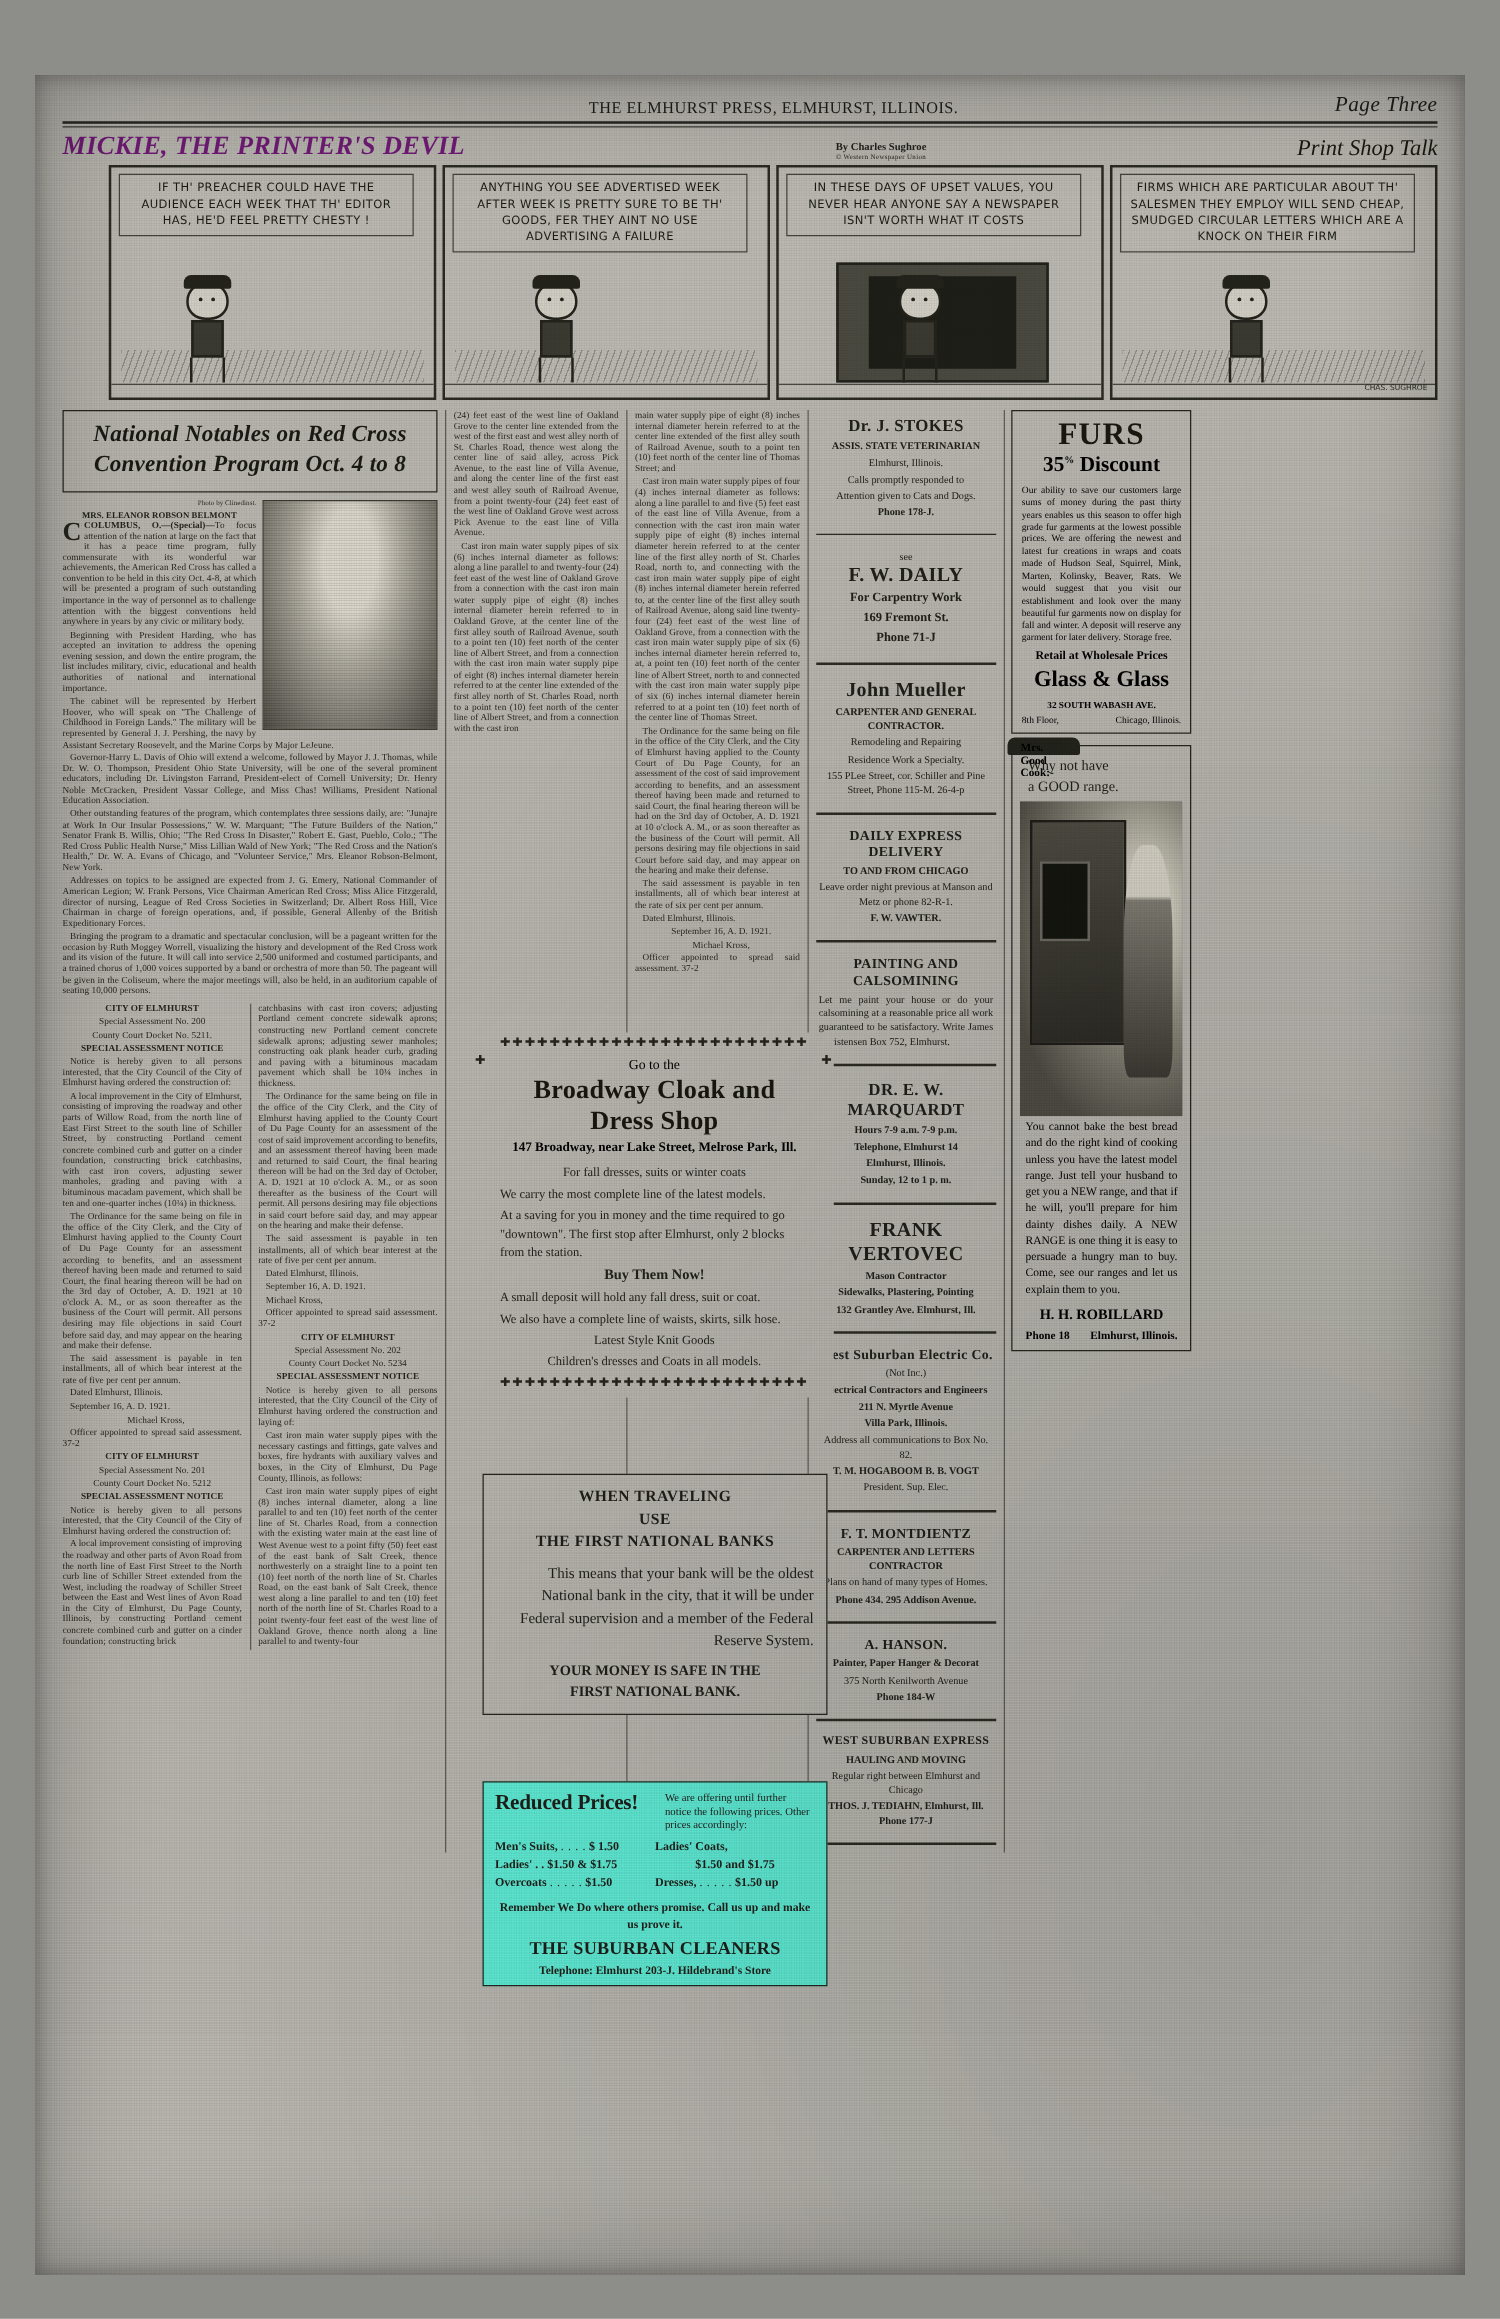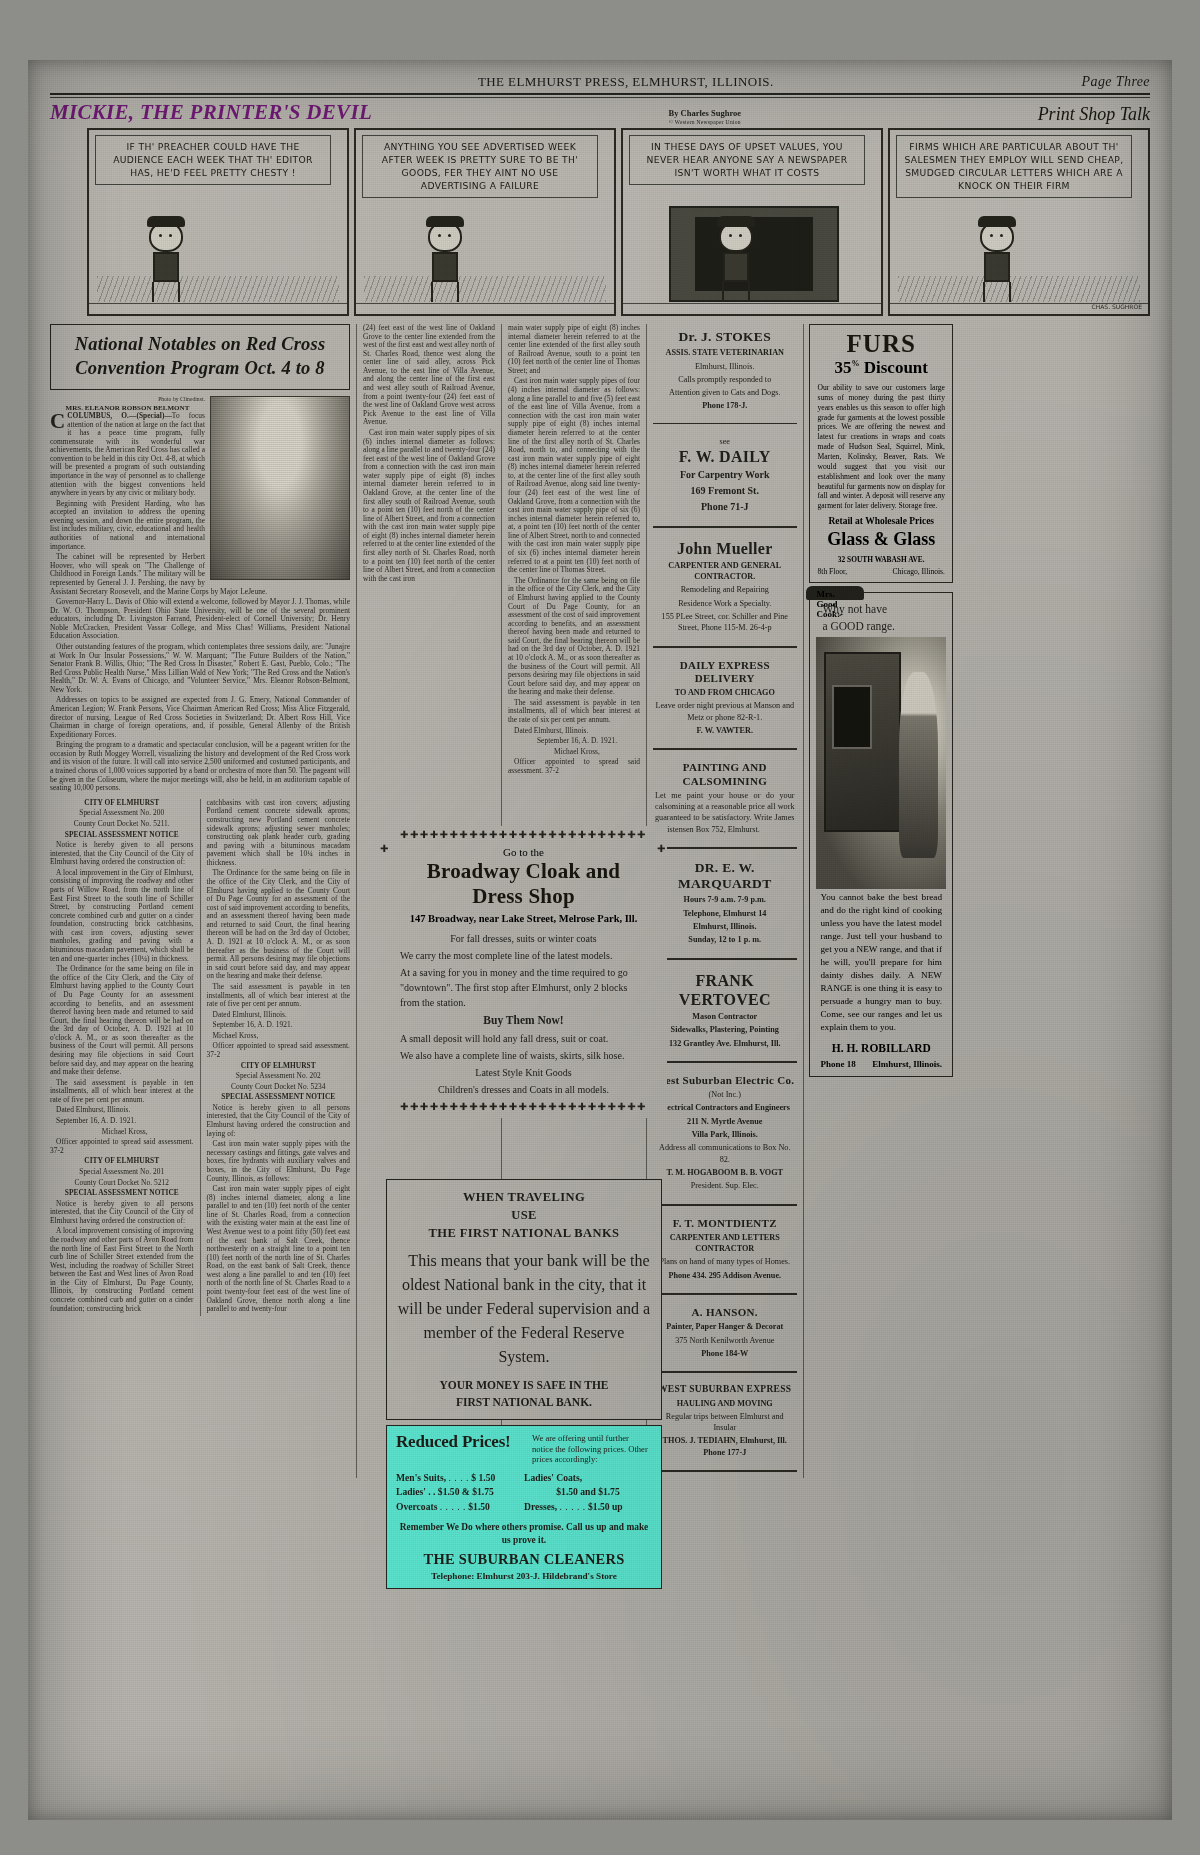--- a/index.html
+++ b/index.html
@@ -25,21 +25,21 @@
     mix-blend-mode:multiply;opacity:.85;}
   .vignette{position:absolute;inset:0;pointer-events:none;
     box-shadow:inset 0 0 90px rgba(0,0,0,.30);}
 
   .inner{position:absolute;left:22px;top:14px;width:1100px;}
 
   
   .masthead{display:flex;align-items:flex-end;justify-content:space-between;
      font-size:12.5px;letter-spacing:.4px;color:#1c1c1a;}
   .masthead .mh-title{flex:1;text-align:center;font-size:13px;}
-  .masthead .mh-page{font-size:14px;font-style:italic;}
+  .masthead .mh-page{font-size:17px;font-style:italic;}
   .rule-double{border-top:2px solid #262622;border-bottom:1px solid #3a3a34;height:2px;margin:3px 0 2px;}
 
   
   .comic-head{display:flex;align-items:flex-end;justify-content:space-between;margin:2px 0 3px;}
   .comic-title{font-style:italic;font-weight:bold;font-size:21px;letter-spacing:.3px;color:#701a75;
      font-family:"Liberation Serif",serif;}
   .comic-by{text-align:center;font-size:8.5px;line-height:1.15;font-weight:bold;color:#22221c;}
   .comic-by .wnu{font-size:5.5px;font-weight:normal;letter-spacing:.3px;}
   .comic-talk{font-style:italic;font-size:18px;color:#18180f;}
 
@@ -106,21 +106,21 @@
   .crossbody .go{font-size:11px;text-align:center;margin:3px 0 1px;}
   .crossbody h2{margin:0;text-align:center;font-weight:bold;font-size:21px;color:#17170f;letter-spacing:.2px;}
   .crossbody .addr{text-align:center;font-size:10.5px;font-weight:bold;margin:4px 0 7px;}
   .crossbody .ln{font-size:10px;line-height:1.5;margin:0 0 2px;color:#22221c;}
   .crossbody .ctr{text-align:center;}
   .crossbody .big{font-weight:bold;font-size:11.5px;}
 
   
   .adbox{border:1.5px solid #26261f;padding:8px 10px;margin:9px 0;text-align:center;color:#1f1f19;}
   .adbox .l1{font-weight:bold;font-size:12.5px;letter-spacing:.4px;line-height:1.45;}
-  .adbox .l2{font-size:16px;line-height:1.5;text-align:center;margin-top:7px;text-indent:10px;}
+  .adbox .l2{font-size:12px;line-height:1.5;text-align:right;margin-top:7px;text-indent:10px;}
   .adbox .l3{font-weight:bold;font-size:11.5px;line-height:1.45;margin-top:8px;}
 
   .price-ad{border:1.5px solid #26261f;padding:7px 9px;margin:9px 0;color:#1f1f19;}
   .price-hd{display:flex;align-items:flex-start;gap:6px;}
   .price-hd .big{font-weight:bold;font-size:17px;line-height:1.05;letter-spacing:-.2px;}
   .price-hd .sm{font-size:8.6px;line-height:1.24;}
   .price-rows{margin-top:6px;font-size:9.6px;line-height:1.5;}
   .price-rows .r{display:flex;}
   .price-rows .r>div{width:50%;}
   .dots{letter-spacing:.5px;}
@@ -441,21 +441,21 @@
             <div class="nm sm">A. HANSON.</div>
             <div class="sub b">Painter, Paper Hanger &amp; Decorat</div>
             <div class="sub">375 North Kenilworth Avenue</div>
             <div class="sub b">Phone 184-W</div>
           </div>
           <div class="hr2"></div>
 
           <div class="sad">
             <div class="nm sm" style="font-size:9.5px">WEST SUBURBAN EXPRESS</div>
             <div class="sub b">HAULING AND MOVING</div>
-            <div class="sub">Regular trips between Elmhurst and Insular</div>
+            <div class="sub">Regular right between Elmhurst and Chicago</div>
             <div class="sub b">THOS. J. TEDIAHN, Elmhurst, Ill.    Phone 177-J</div>
           </div>
           <div class="hr2"></div>
         </div>
 
         <div class="vrule"></div>
 
         <div style="width:145px">
           <div class="furbox">
             <div class="f1">FURS</div>

